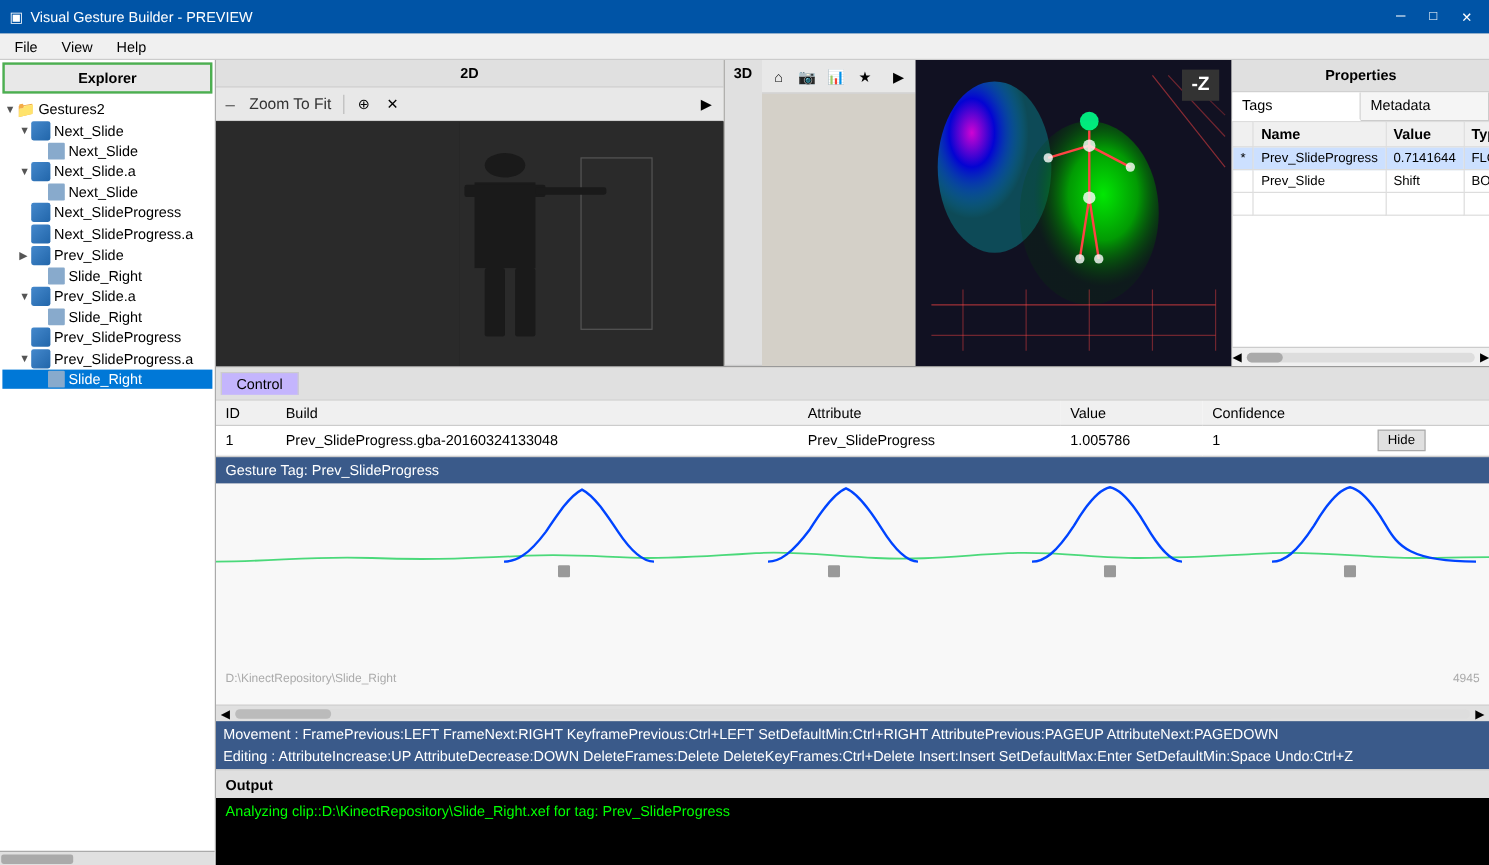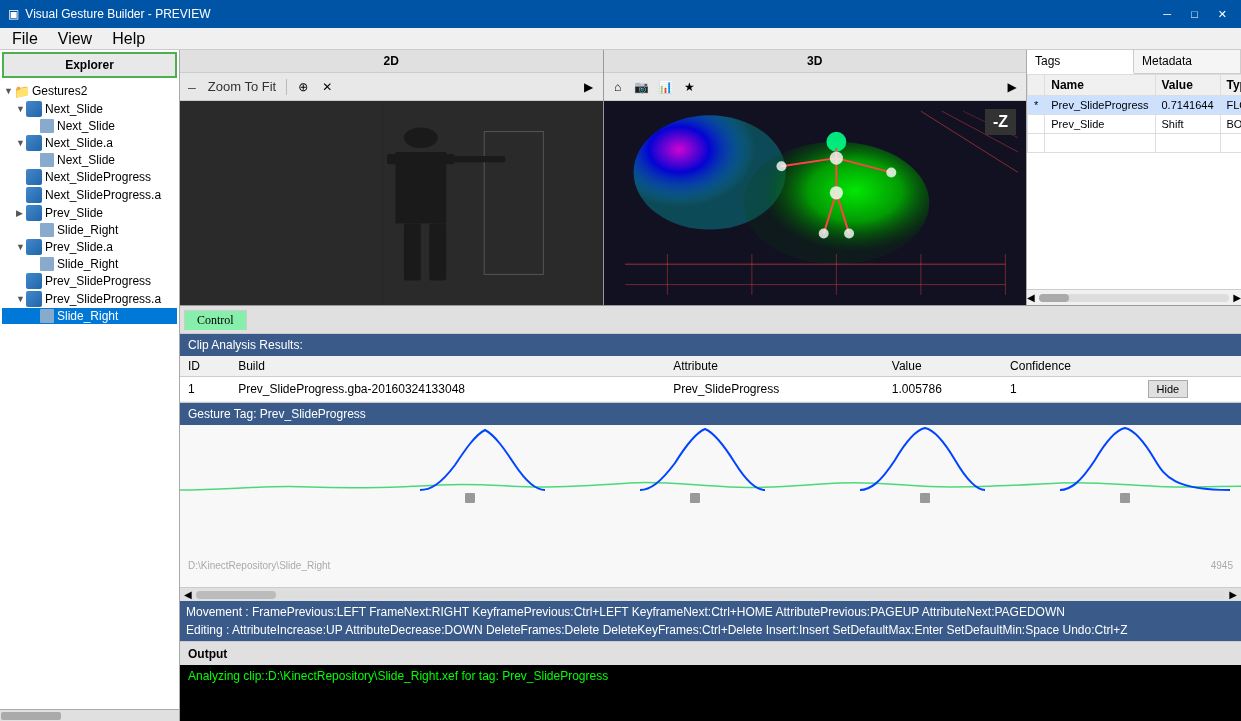--- a/index.html
+++ b/index.html
@@ -6,21 +6,21 @@
     body { width: 1241px; height: 721px; background: #d4d0c8; overflow: hidden; display: flex; flex-direction: column; }
     
     
     #titlebar { background: #0054a6; color: white; padding: 4px 8px; display: flex; align-items: center; justify-content: space-between; height: 28px; }
     #titlebar .title { display: flex; align-items: center; gap: 6px; font-size: 12px; }
     #titlebar .controls { display: flex; gap: 8px; }
     #titlebar .controls span { cursor: pointer; padding: 2px 6px; color: white; font-size: 11px; }
     
     
     #menubar { background: #f0f0f0; border-bottom: 1px solid #ccc; padding: 2px 4px; display: flex; gap: 4px; height: 22px; align-items: center; }
-    #menubar span { padding: 2px 8px; cursor: pointer; font-size: 16px; }
+    #menubar span { padding: 2px 8px; cursor: pointer; font-size: 12px; }
     
     
     #main { display: flex; flex: 1; overflow: hidden; }
     
     
     #explorer { width: 180px; background: white; border-right: 1px solid #aaa; display: flex; flex-direction: column; overflow: hidden; }
     #explorer-header { background: #e8e8e8; border: 2px solid #4caf50; padding: 4px 8px; text-align: center; font-weight: bold; font-size: 12px; margin: 2px; }
     #explorer-tree { flex: 1; overflow-y: auto; overflow-x: hidden; padding: 2px; }
     .tree-item { display: flex; align-items: center; padding: 1px 2px; cursor: pointer; white-space: nowrap; }
     .tree-item.selected { background: #0078d7; color: white; }
@@ -34,21 +34,21 @@
     
     #viewers { display: flex; height: 256px; border-bottom: 1px solid #999; }
     
     
     #panel-2d { flex: 1; display: flex; flex-direction: column; border-right: 1px solid #999; }
     #panel-2d-header { background: #e0e0e0; border-bottom: 1px solid #ccc; padding: 4px 8px; font-weight: bold; text-align: center; }
     #panel-2d-toolbar { background: #e8e8e8; border-bottom: 1px solid #ccc; padding: 2px 4px; display: flex; align-items: center; gap: 4px; height: 28px; }
     #panel-2d-content { flex: 1; background: #2a2a2a; position: relative; overflow: hidden; }
     
     
-    #panel-3d { flex: 1; display: flex; flex-direction: column; }
+    #panel-3d { flex: 1; display: flex; flex-direction: row; }
     #panel-3d-header { background: #e0e0e0; border-bottom: 1px solid #ccc; padding: 4px 8px; font-weight: bold; text-align: center; }
     #panel-3d-toolbar { background: #e8e8e8; border-bottom: 1px solid #ccc; padding: 2px 4px; display: flex; align-items: center; gap: 4px; height: 28px; justify-content: flex-end; }
     #panel-3d-content { flex: 1; background: #1a1a2e; position: relative; overflow: hidden; }
     
     
     #properties { width: 215px; background: white; border-left: 1px solid #aaa; display: flex; flex-direction: column; }
     #properties-header { background: #e0e0e0; padding: 6px 8px; font-weight: bold; text-align: center; border-bottom: 1px solid #ccc; }
     #properties-tabs { display: flex; border-bottom: 1px solid #ccc; }
     .prop-tab { flex: 1; padding: 4px 8px; text-align: left; cursor: pointer; background: #f5f5f5; border-right: 1px solid #ccc; font-size: 12px; }
     .prop-tab.active { background: white; border-bottom: 2px solid white; margin-bottom: -1px; }
@@ -60,21 +60,21 @@
     #prop-scrollbar { height: 16px; background: #f0f0f0; border-top: 1px solid #ccc; display: flex; align-items: center; }
     .scroll-track { flex: 1; height: 8px; background: #ddd; border-radius: 4px; margin: 0 4px; }
     .scroll-thumb { width: 30px; height: 8px; background: #aaa; border-radius: 4px; }
     
     
     #bottom-section { display: flex; flex-direction: column; flex: 1; overflow: hidden; }
     
     
     #control-bar { background: #e0e0e0; padding: 2px 4px; border-bottom: 1px solid #ccc; height: 28px; display: flex; align-items: center; }
     .control-tab { padding: 2px 12px; background: #f5f5f5; border: 1px solid #ccc; border-bottom: none; cursor: pointer; font-size: 12px; }
-    .control-tab.active { background: #86efac; font-family: Liberation Serif, serif; }
+    .control-tab.active { background: #c4b5fd; }
     
     
     #clip-analysis { background: white; border-bottom: 1px solid #ccc; }
     #clip-analysis-header { background: #3a5a8a; color: white; padding: 4px 8px; font-size: 12px; }
     #clip-table { width: 100%; border-collapse: collapse; font-size: 11px; }
     #clip-table th { background: #f0f0f0; padding: 3px 8px; text-align: left; border-bottom: 1px solid #ccc; font-weight: normal; }
     #clip-table td { padding: 3px 8px; border-bottom: 1px solid #eee; }
     
     
     #gesture-tag-header { background: #3a5a8a; color: white; padding: 4px 8px; font-size: 12px; }
@@ -311,20 +311,21 @@
             <line x1="95%" y1="75%" x2="95%" y2="95%" stroke="#ff4444" stroke-width="1" opacity="0.4"></line>
 
             <line x1="75%" y1="5%" x2="98%" y2="35%" stroke="#ff4444" stroke-width="1" opacity="0.5"></line>
             <line x1="80%" y1="5%" x2="98%" y2="25%" stroke="#ff4444" stroke-width="1" opacity="0.4"></line>
             <line x1="85%" y1="5%" x2="98%" y2="18%" stroke="#ff4444" stroke-width="1" opacity="0.3"></line>
           </svg>
         </div>
       </div>
 
       <div id="properties">
+        <div id="properties-header">Properties</div>
         <div id="properties-tabs">
           <div class="prop-tab active">Tags</div>
           <div class="prop-tab">Metadata</div>
         </div>
         <div id="properties-table">
           <table class="prop-table">
             <thead>
               <tr>
                 <th></th>
                 <th>Name</th>
@@ -364,21 +365,20 @@
       </div>
     </div>
 
     <div id="bottom-section" style="display:flex;flex-direction:column;flex:1;overflow:hidden;">
 
       <div id="control-bar">
         <div class="control-tab active">Control</div>
       </div>
 
       <div id="clip-analysis">
-        <div id="clip-analysis-header">Clip Analysis Results:</div>
         <table id="clip-table">
           <thead>
             <tr>
               <th>ID</th>
               <th>Build</th>
               <th>Attribute</th>
               <th>Value</th>
               <th>Confidence</th>
               <th></th>
             </tr>
@@ -427,21 +427,21 @@
 
       <div class="chart-hscroll">
         <span style="font-size:10px;cursor:pointer;">◀</span>
         <div style="flex:1;height:8px;background:#ddd;border-radius:4px;margin:0 4px;position:relative;">
           <div style="width:80px;height:8px;background:#bbb;border-radius:4px;"></div>
         </div>
         <span style="font-size:10px;cursor:pointer;">▶</span>
       </div>
 
       <div id="status-bar" style="font-size:10px;line-height:1.5;padding:2px 6px;">
-        <div>Movement  : FramePrevious:LEFT FrameNext:RIGHT KeyframePrevious:Ctrl+LEFT KeyframeNext:Ctrl+HOME AttributePrevious:PAGEUP AttributeNext:PAGEDOWN</div>
+        <div>Movement  : FramePrevious:LEFT FrameNext:RIGHT KeyframePrevious:Ctrl+LEFT SetDefaultMin:Ctrl+RIGHT AttributePrevious:PAGEUP AttributeNext:PAGEDOWN</div>
         <div>Editing   : AttributeIncrease:UP AttributeDecrease:DOWN DeleteFrames:Delete DeleteKeyFrames:Ctrl+Delete Insert:Insert SetDefaultMax:Enter SetDefaultMin:Space Undo:Ctrl+Z</div>
       </div>
 
       <div id="output-header">Output</div>
 
       <div id="output-content">
         <div>Analyzing clip::D:\KinectRepository\Slide_Right.xef for tag: Prev_SlideProgress</div>
 
       </div>
     </div>

